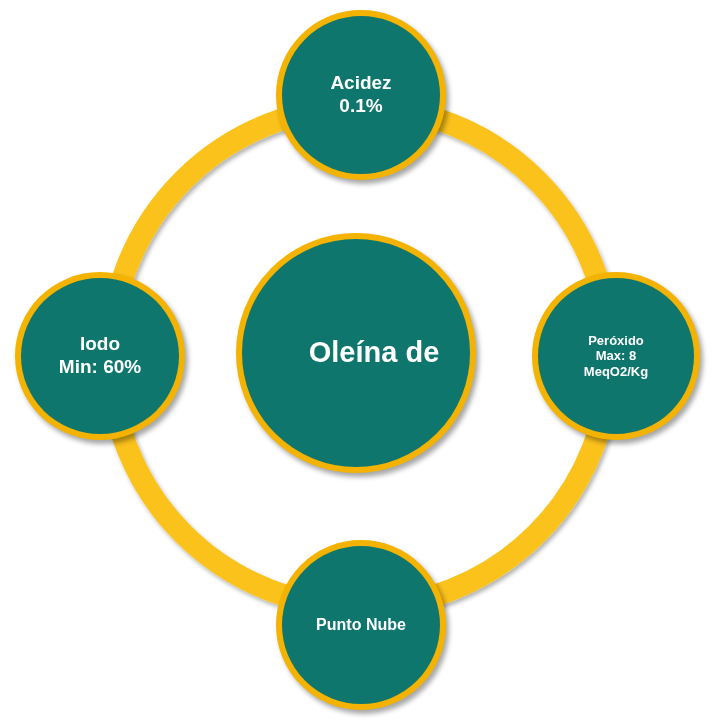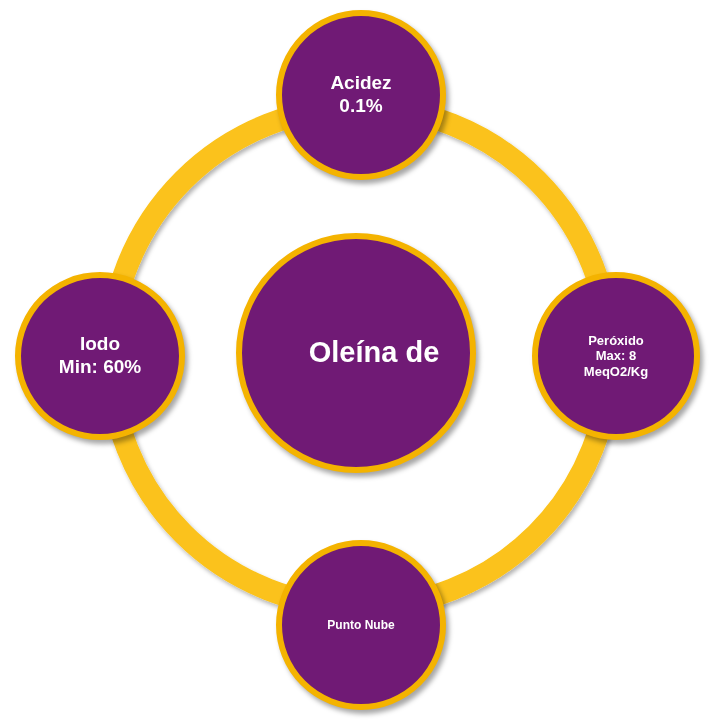--- a/index.html
+++ b/index.html
@@ -1,25 +1,25 @@
 <!DOCTYPE html>
 <html><head>
 <meta charset="utf-8">
 <style>
   html,body{margin:0;padding:0;background:#ffffff;}
   body{width:720px;height:720px;position:relative;overflow:hidden;font-family:"Liberation Sans","DejaVu Sans",sans-serif;}
   svg.ring{position:absolute;left:0;top:0;}
-  .node{position:absolute;border-radius:50%;background:#701a75;border:6px solid #f4b300;box-sizing:border-box;
+  .node{position:absolute;border-radius:50%;background:#0f766e;border:6px solid #f4b300;box-sizing:border-box;
         display:flex;align-items:center;justify-content:center;text-align:center;color:#fff;font-weight:bold;
         box-shadow:3px 4px 5px rgba(0,0,0,0.35);}
   .node .lbl{display:block;line-height:1.2;}
   .n-top{left:276px;top:10px;width:170px;height:170px;font-size:19px;}
   .n-left{left:15px;top:272px;width:170px;height:168px;font-size:19px;}
   .n-right{left:532px;top:272px;width:168px;height:168px;font-size:13px;}
-  .n-bottom{left:276px;top:540px;width:170px;height:170px;font-size:12px;}
+  .n-bottom{left:276px;top:540px;width:170px;height:170px;font-size:16px;}
   .n-center{left:236px;top:233px;width:240px;height:240px;font-size:29px;}
   .n-center .lbl{line-height:1.3;margin-left:36px;}
 </style>
 </head>
 <body>
 
 <svg class="ring" width="720" height="720" viewBox="0 0 720 720">
   <defs>
     <filter id="sh" x="-10%" y="-10%" width="120%" height="120%">
       <feDropShadow dx="2" dy="3" stdDeviation="2" flood-color="#000" flood-opacity="0.3"></feDropShadow>

